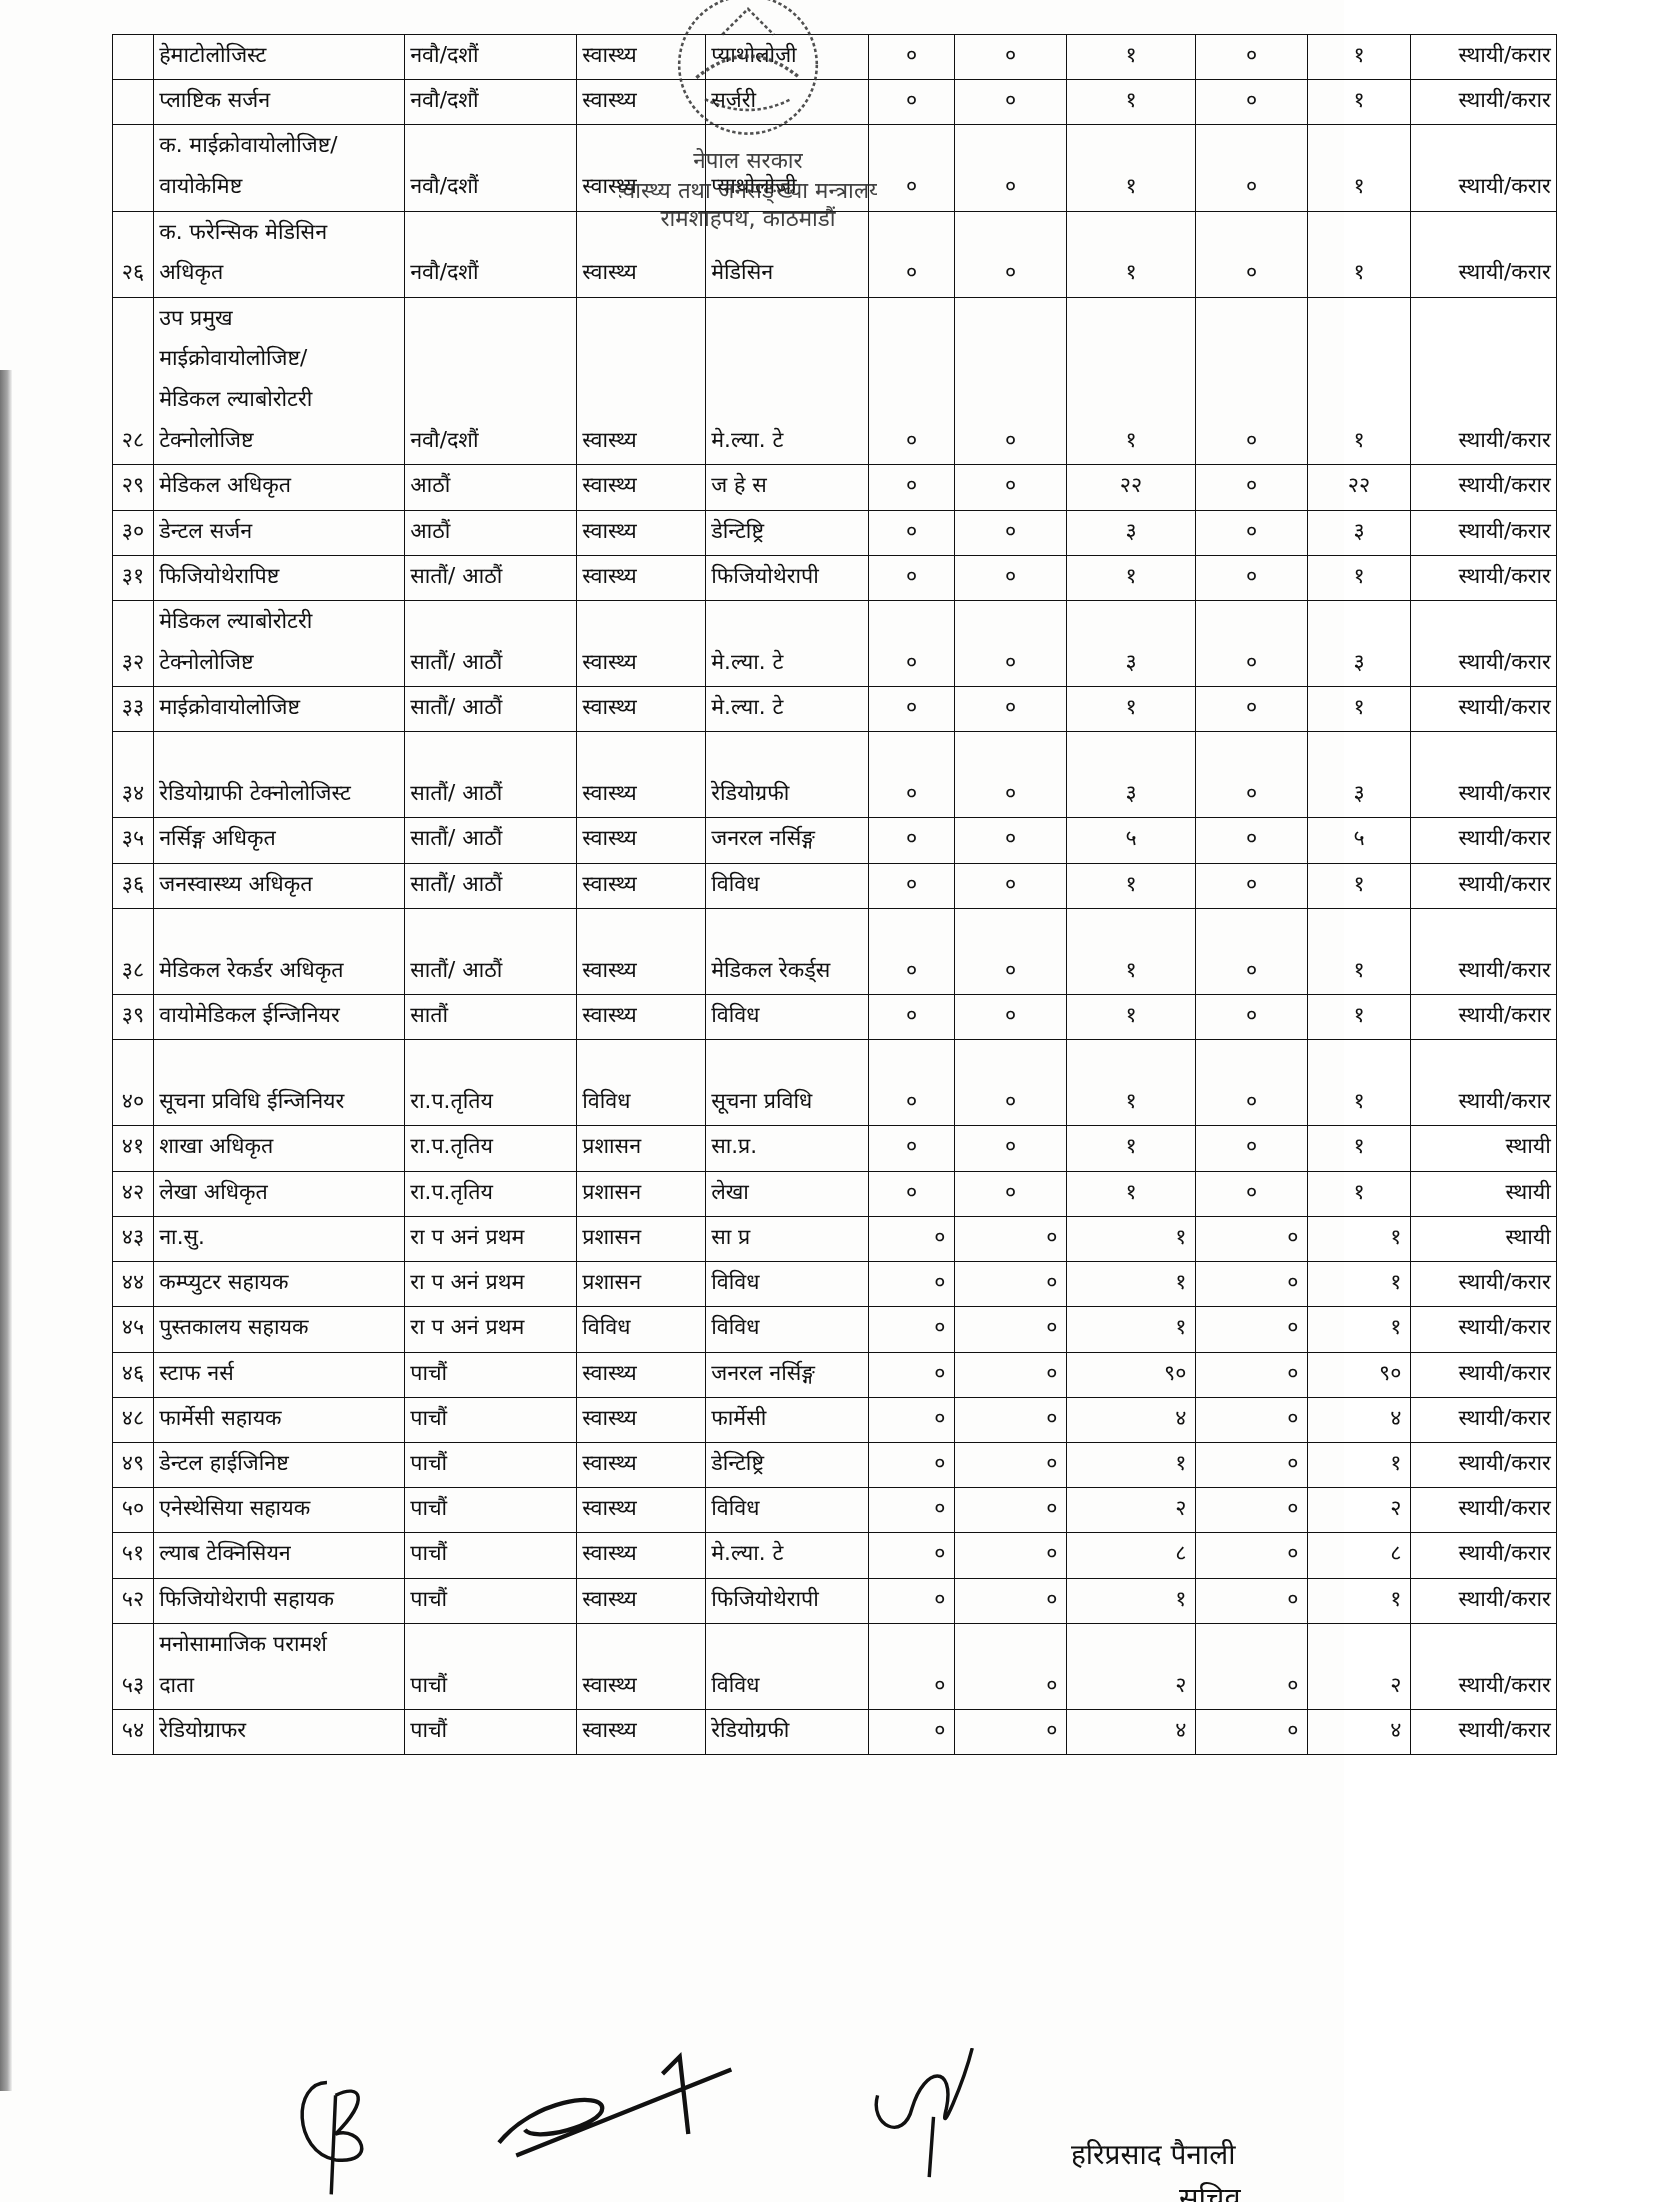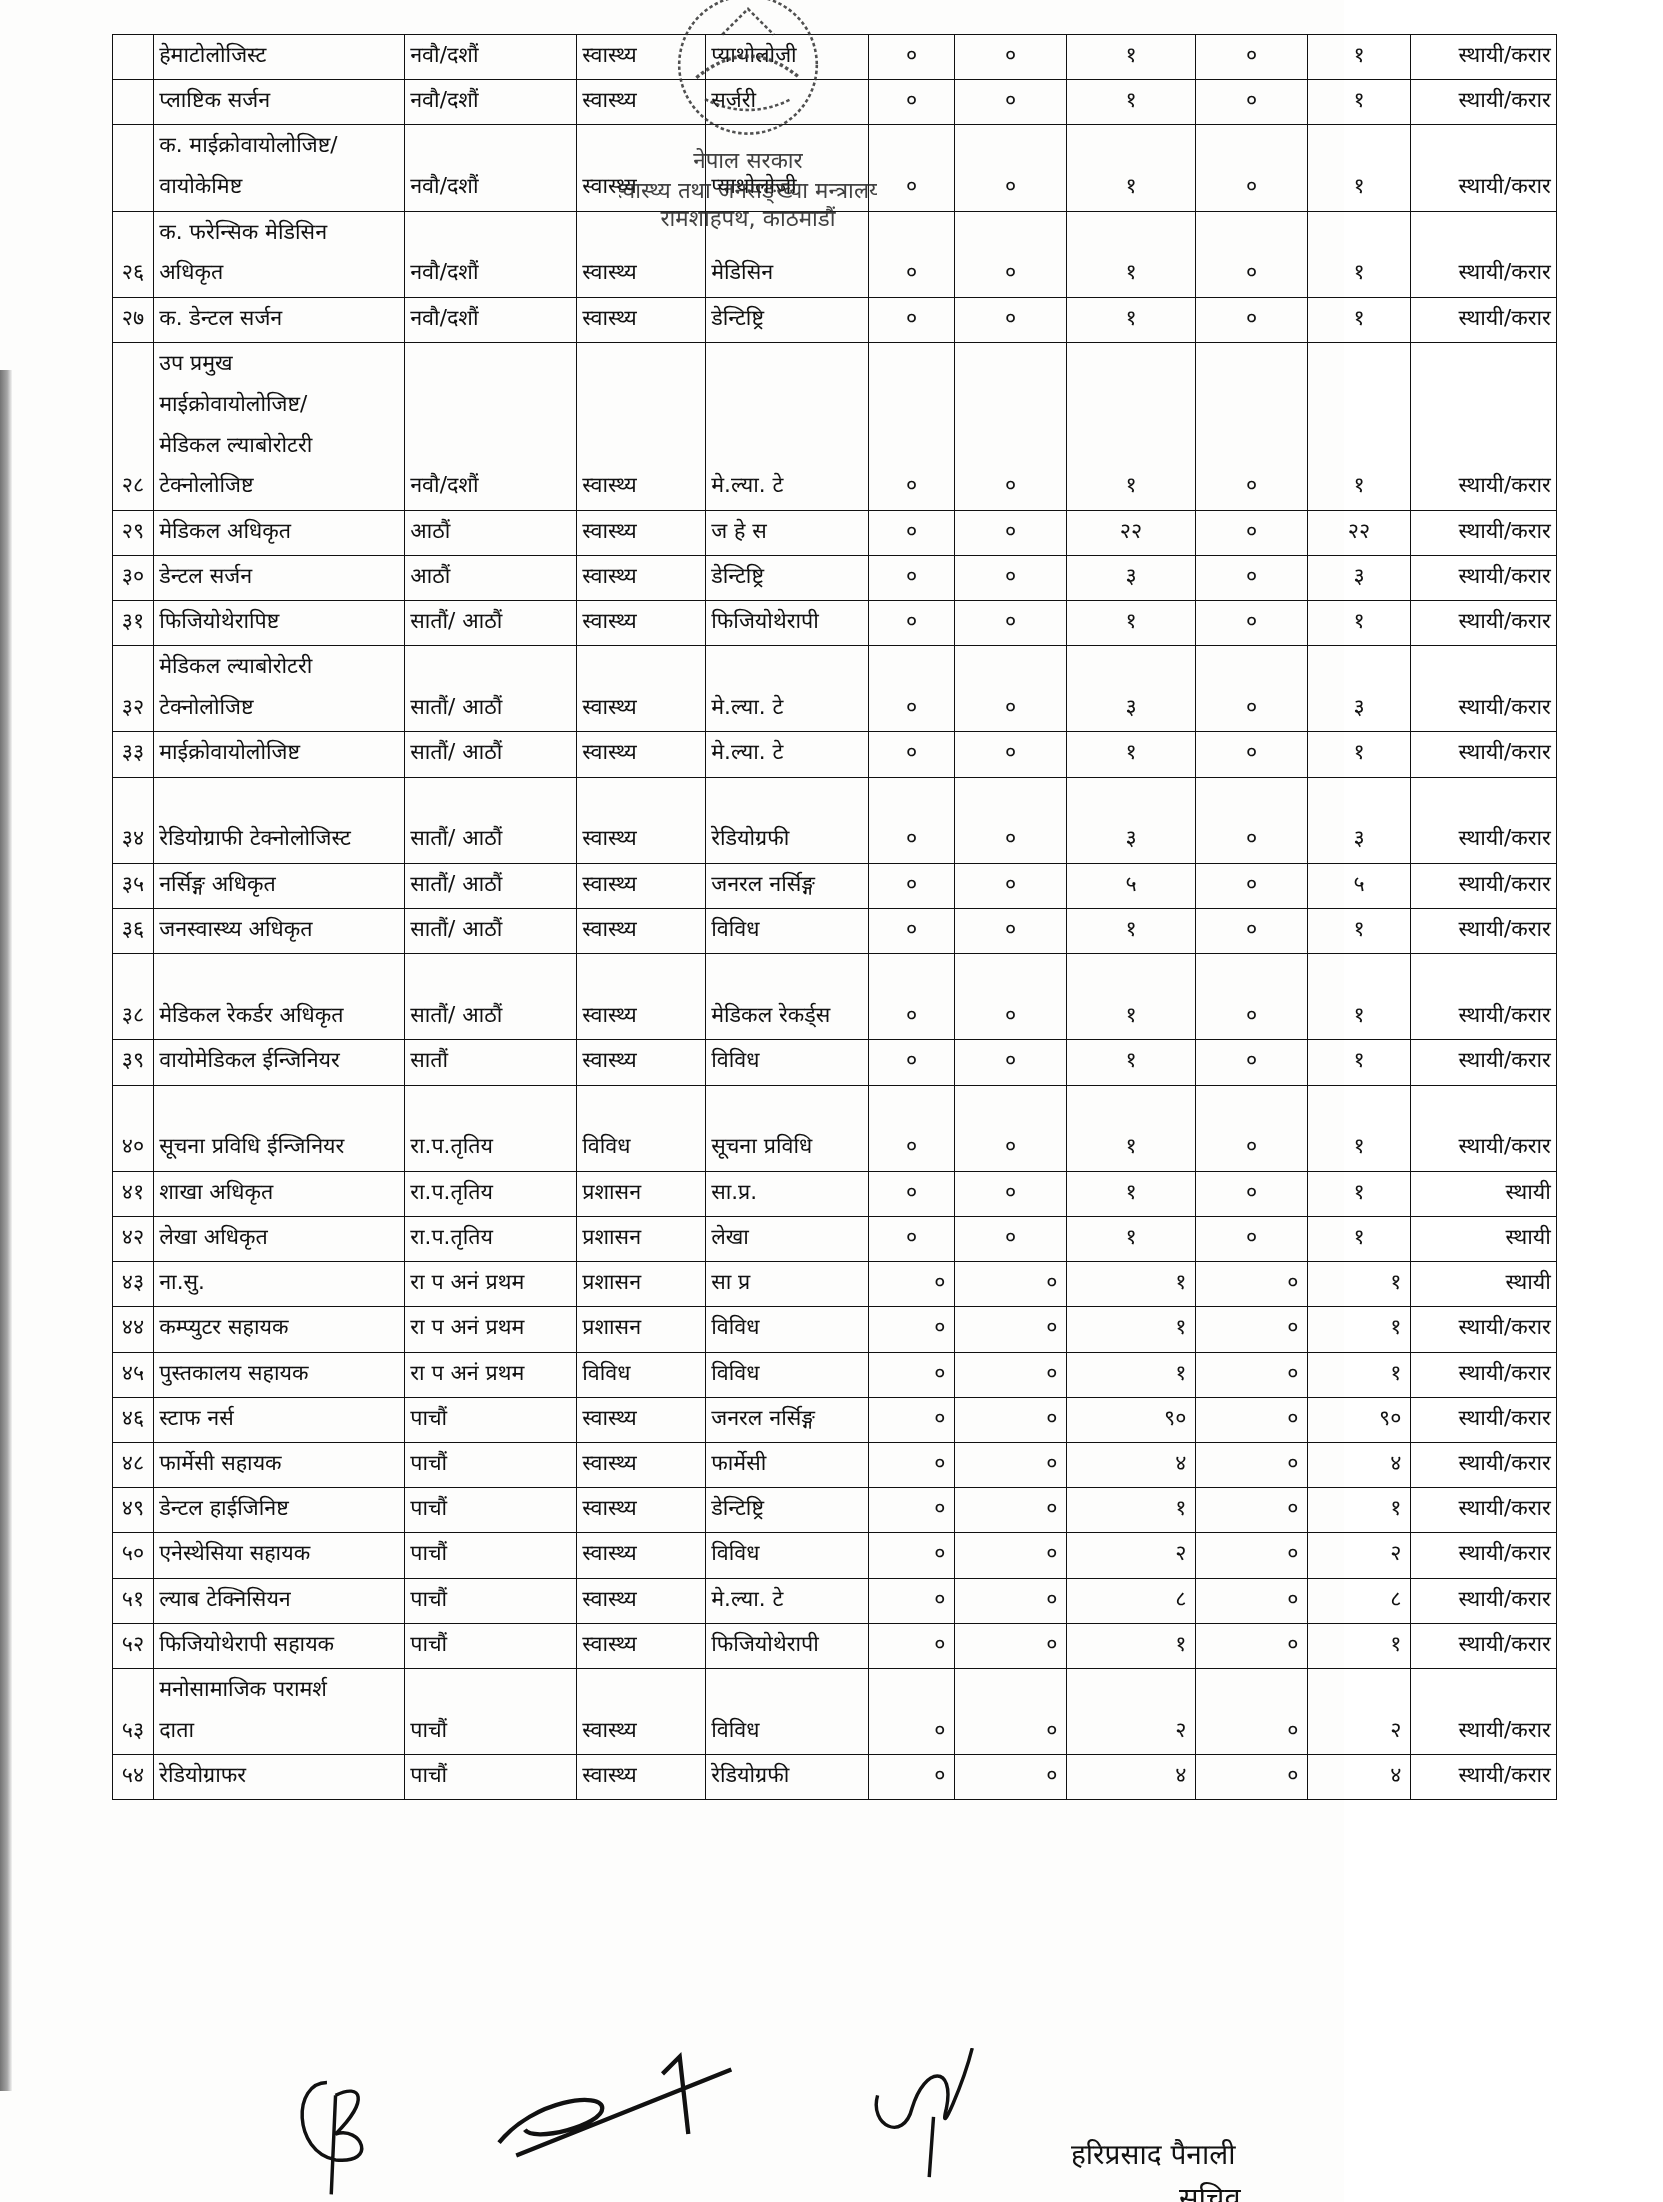--- a/index.html
+++ b/index.html
@@ -110,35 +110,20 @@
           <td class="service">स्वास्थ्य</td>
           <td class="group">मेडिसिन</td>
           <td class="val">०</td>
           <td class="val">०</td>
           <td class="val">१</td>
           <td class="val">०</td>
           <td class="val">१</td>
           <td class="status">स्थायी/करार</td>
         </tr>
         <tr>
-          <td class="num">२७</td>
-          <td class="post">
-            <span class="post-line">क. डेन्टल सर्जन</span>
-          </td>
-          <td class="level">नवौ/दशौं</td>
-          <td class="service">स्वास्थ्य</td>
-          <td class="group">डेन्टिष्ट्रि</td>
-          <td class="val">०</td>
-          <td class="val">०</td>
-          <td class="val">१</td>
-          <td class="val">०</td>
-          <td class="val">१</td>
-          <td class="status">स्थायी/करार</td>
-        </tr>
-        <tr>
           <td class="num">२८</td>
           <td class="post">
             <span class="post-line">उप प्रमुख</span>
             <span class="post-line">माईक्रोवायोलोजिष्ट/</span>
             <span class="post-line">मेडिकल ल्याबोरोटरी</span>
             <span class="post-line">टेक्नोलोजिष्ट</span>
           </td>
           <td class="level">नवौ/दशौं</td>
           <td class="service">स्वास्थ्य</td>
           <td class="group">मे.ल्या. टे</td>

